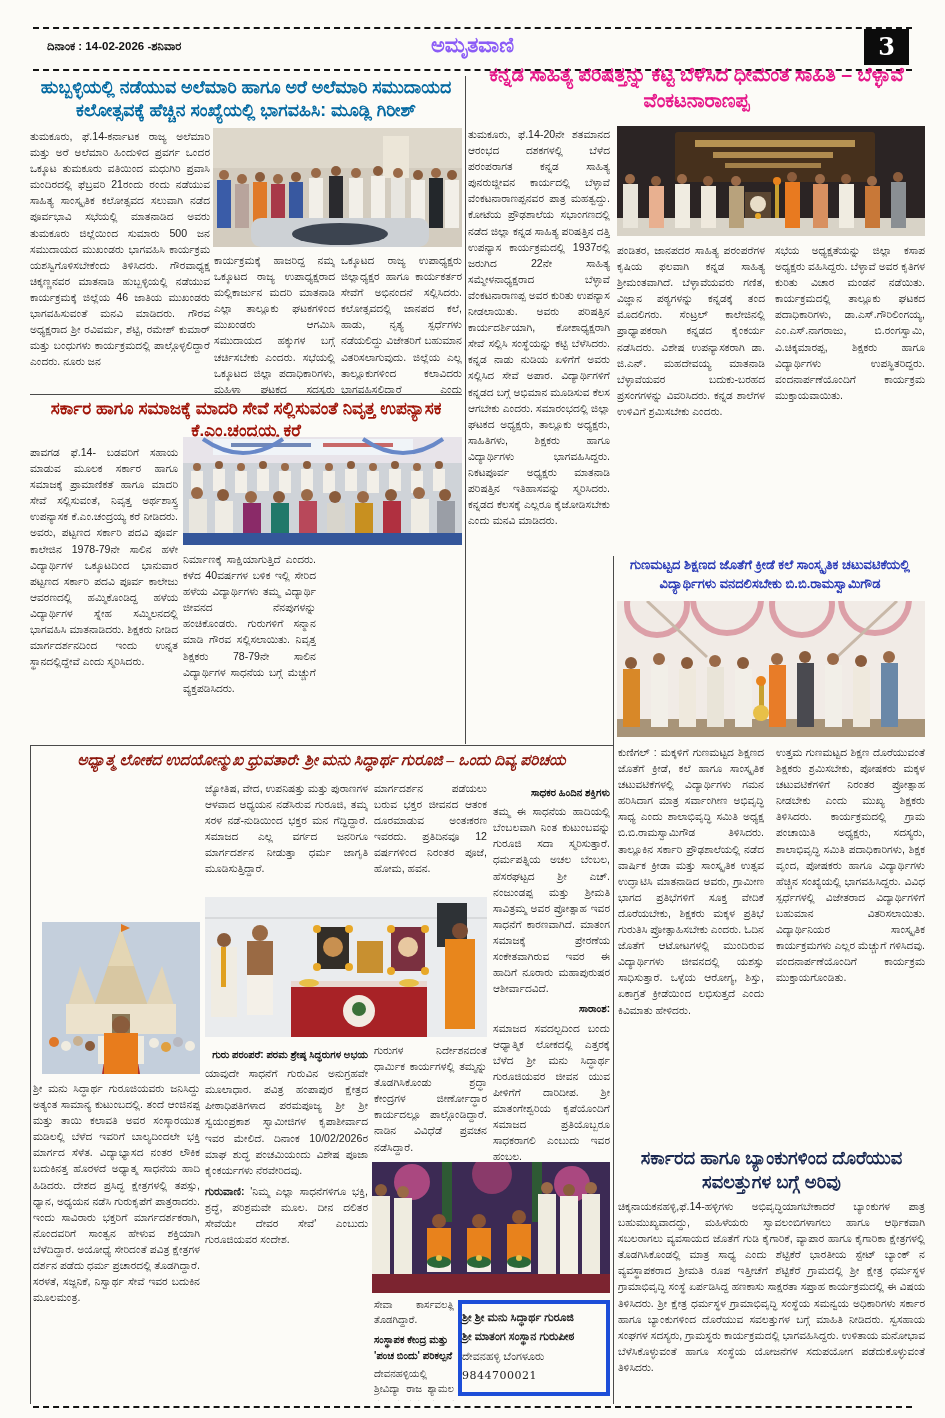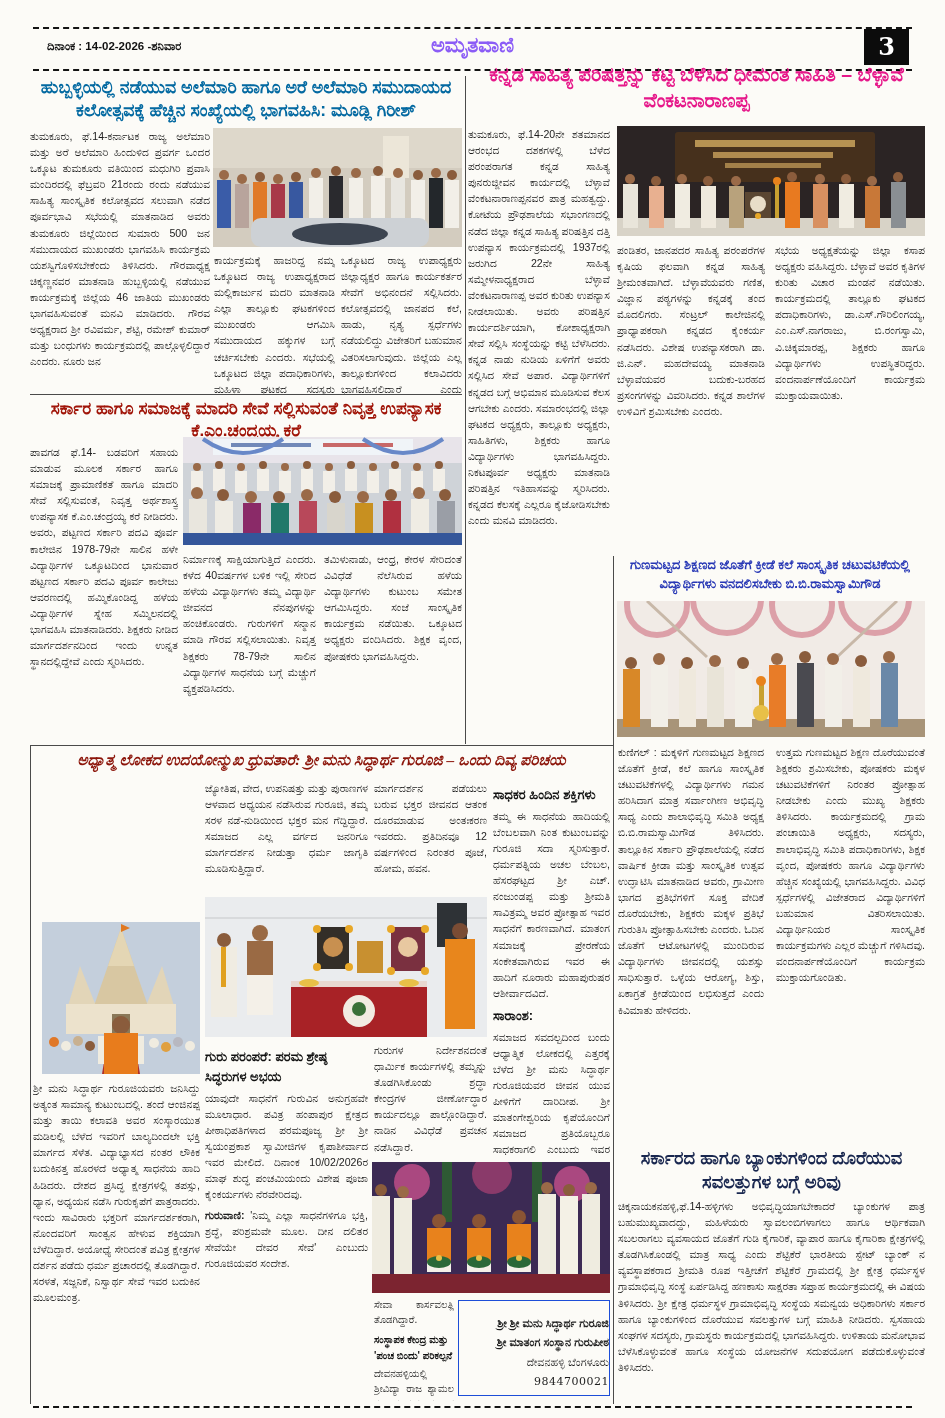--- a/index.html
+++ b/index.html
@@ -2,38 +2,38 @@
 <html><head>
 <meta charset="utf-8">
 <style>
   html,body{margin:0;padding:0;background:#e8e6e2;}
   .page{position:relative;width:945px;height:1418px;margin:0 auto;background:#fcfbf7;
         font-family:"Liberation Sans","DejaVu Sans",sans-serif;overflow:hidden;}
   .t{position:absolute;font-size:10.6px;line-height:1.52;text-align:justify;color:#1d1d1d;
      overflow:hidden;word-break:break-word;}
   .t p{margin:0 0 5px;}
   .hl{position:absolute;font-weight:700;text-align:center;line-height:1.32;}
-  .runhead{font-weight:700;text-align:left;margin:5px 0 3px;font-size:13px;color:#111;}
+  .runhead{font-weight:700;text-align:right;margin:5px 0 3px;font-size:10px;color:#111;}
   .photo{position:absolute;overflow:hidden;background:#cfccc4;}
   .photo svg{display:block;width:100%;height:100%;}
   .vr{position:absolute;width:1px;background:#4a4a4a;}
   .hrule{position:absolute;height:1px;background:#4a4a4a;}
   .dash{position:absolute;left:33px;right:33px;border-top:2px dashed #141414;}
   .date{position:absolute;left:47px;top:40px;font-weight:700;font-size:11.5px;color:#111;}
   .mast{position:absolute;left:0;right:0;top:33px;text-align:center;font-weight:700;font-size:21px;color:#8b5cf6;}
   .pgno{position:absolute;right:36px;top:29px;width:45px;height:36px;background:#0c0c0c;color:#fff;
         font-family:"DejaVu Serif",serif;font-weight:700;font-size:24px;line-height:36px;text-align:center;}
   .hl-a{color:#0369a1;font-size:17.5px;}
   .hl-b{color:#e6188a;font-size:19.5px;}
   .hl-d{color:#a01408;font-size:17px;}
   .hl-c{color:#2737b5;font-size:13px;line-height:1.45;}
   .hl-e{color:#8c150a;font-size:15.5px;font-style:italic;font-family:"Liberation Serif","DejaVu Serif",serif;}
   .hl-f{color:#19274f;font-size:18px;line-height:1.35;}
-  .cbox{position:absolute;border:1px solid #1d4ed8;text-align:right;font-size:11px;line-height:1.75;
-        color:#1d1d1d;padding-top:13px;box-sizing:border-box;}
+  .cbox{position:absolute;border:4px solid #1d4ed8;text-align:left;font-size:11px;line-height:1.75;
+        color:#1d1d1d;padding-top:4px;box-sizing:border-box;}
   .cbox .b{font-weight:700;display:block;}
   .cbox .ph{display:block;font-family:"DejaVu Serif",serif;letter-spacing:.5px;}
 </style>
 </head>
 <body>
 
 <div class="page">
 
   <div class="dash" style="top:27px"></div>
   <div class="date">ದಿನಾಂಕ : 14-02-2026 -ಶನಿವಾರ</div>
@@ -331,21 +331,20 @@
           <rect y="12" width="18" height="44" fill="#efece4"></rect>
         </g>
       <g transform="translate(254,52)">
           <circle cx="8" cy="6" r="6" fill="#8a5c3c"></circle>
           <rect y="12" width="18" height="42" fill="#9a9ea6"></rect>
         </g>
       <rect y="96" width="279" height="12" fill="#34569a"></rect>
     </svg>
   </div>
   <div class="t" style="left:183px;top:551px;width:133px;height:191px">ನಿರ್ಮಾಣಕ್ಕೆ ಸಾಕ್ಷಿಯಾಗುತ್ತಿದೆ ಎಂದರು. ಕಳೆದ 40ವರ್ಷಗಳ ಬಳಿಕ ಇಲ್ಲಿ ಸೇರಿದ ಹಳೆಯ ವಿದ್ಯಾರ್ಥಿಗಳು ತಮ್ಮ ವಿದ್ಯಾರ್ಥಿ ಜೀವನದ ನೆನಪುಗಳನ್ನು ಹಂಚಿಕೊಂಡರು. ಗುರುಗಳಿಗೆ ಸನ್ಮಾನ ಮಾಡಿ ಗೌರವ ಸಲ್ಲಿಸಲಾಯಿತು. ನಿವೃತ್ತ ಶಿಕ್ಷಕರು 78-79ನೇ ಸಾಲಿನ ವಿದ್ಯಾರ್ಥಿಗಳ ಸಾಧನೆಯ ಬಗ್ಗೆ ಮೆಚ್ಚುಗೆ ವ್ಯಕ್ತಪಡಿಸಿದರು.</div>
-  <div class="t" style="left:324px;top:551px;width:138px;height:191px">ತಮಿಳುನಾಡು, ಆಂಧ್ರ, ಕೇರಳ ಸೇರಿದಂತೆ ವಿವಿಧೆಡೆ ನೆಲೆಸಿರುವ ಹಳೆಯ ವಿದ್ಯಾರ್ಥಿಗಳು ಕುಟುಂಬ ಸಮೇತ ಆಗಮಿಸಿದ್ದರು. ಸಂಜೆ ಸಾಂಸ್ಕೃತಿಕ ಕಾರ್ಯಕ್ರಮ ನಡೆಯಿತು. ಒಕ್ಕೂಟದ ಅಧ್ಯಕ್ಷರು ವಂದಿಸಿದರು. ಶಿಕ್ಷಕ ವೃಂದ, ಪೋಷಕರು ಭಾಗವಹಿಸಿದ್ದರು.</div>
 
   <div class="hl hl-e" style="left:33px;top:750px;width:577px">ಅಧ್ಯಾತ್ಮ ಲೋಕದ ಉದಯೋನ್ಮುಖ ಧ್ರುವತಾರೆ: ಶ್ರೀ ಮನು ಸಿದ್ಧಾರ್ಥ ಗುರೂಜಿ – ಒಂದು ದಿವ್ಯ ಪರಿಚಯ</div>
   <div class="photo" style="left:42px;top:922px;width:158px;height:152px">
     <svg viewBox="0 0 158 152" preserveAspectRatio="none">
       <rect width="158" height="152" fill="#c4cfdc"></rect>
       <polygon points="79,6 52,84 106,84" fill="#d8c7a2"></polygon>
       <polygon points="79,6 66,44 92,44" fill="#e4d6b4"></polygon>
       <polygon points="38,44 26,84 54,84" fill="#e2d5b8"></polygon>
       <polygon points="120,44 104,84 132,84" fill="#e2d5b8"></polygon>
       <rect x="24" y="82" width="110" height="30" fill="#ece2cc"></rect>

